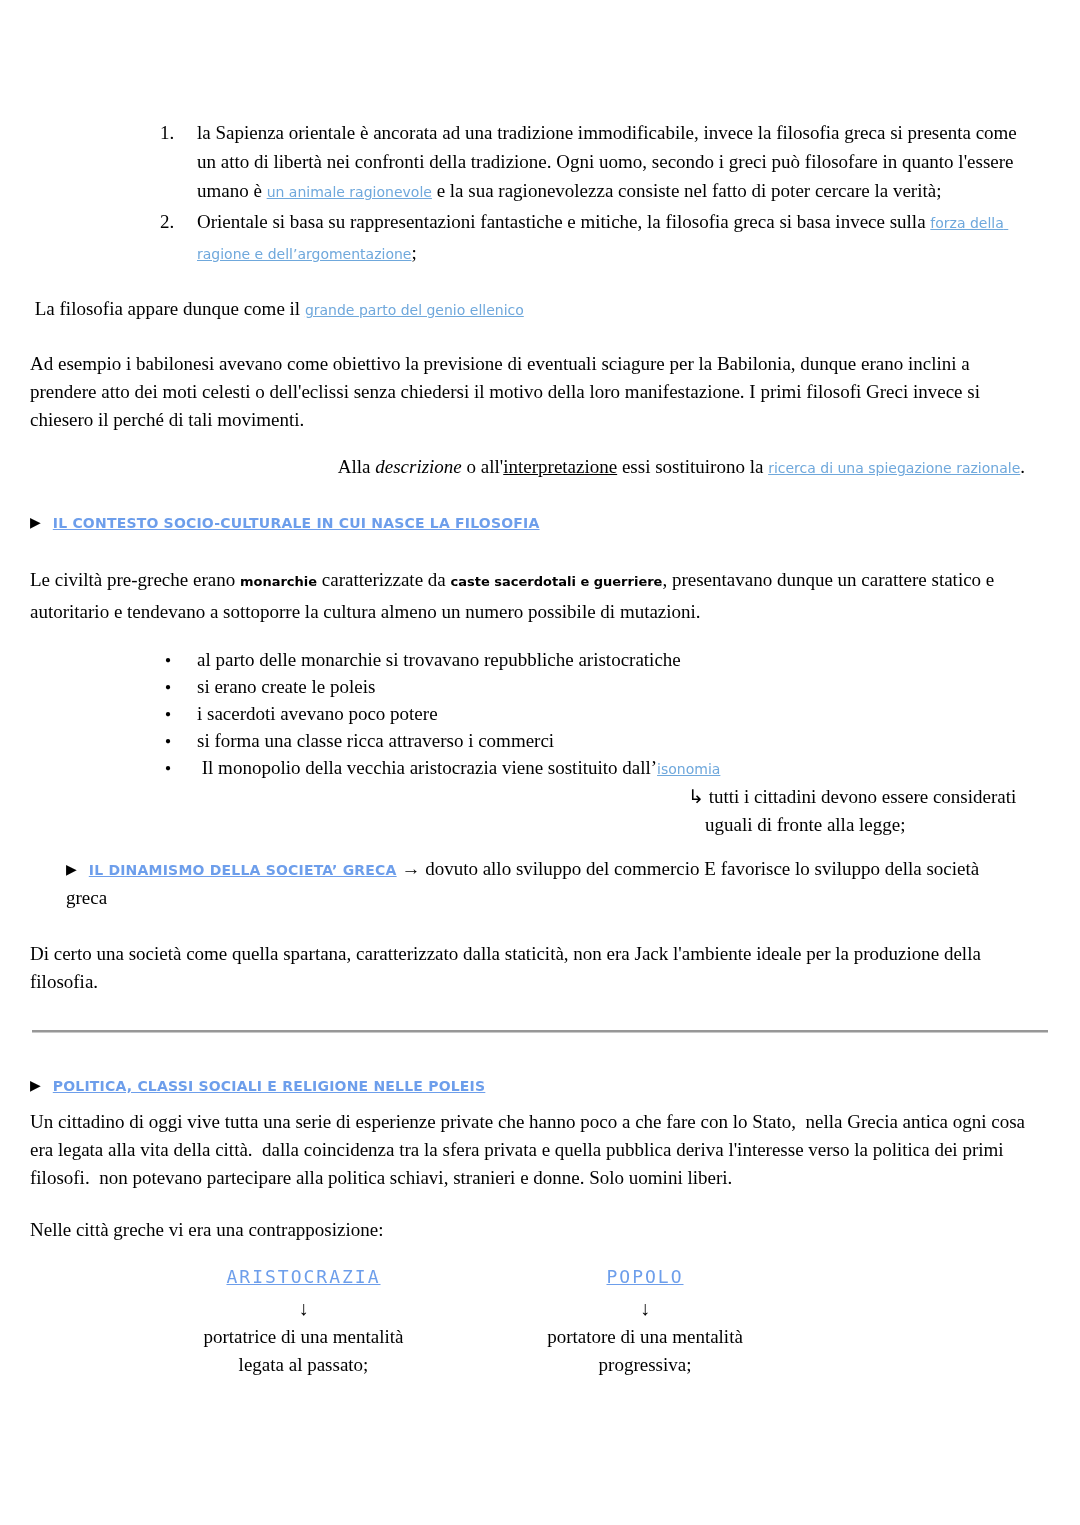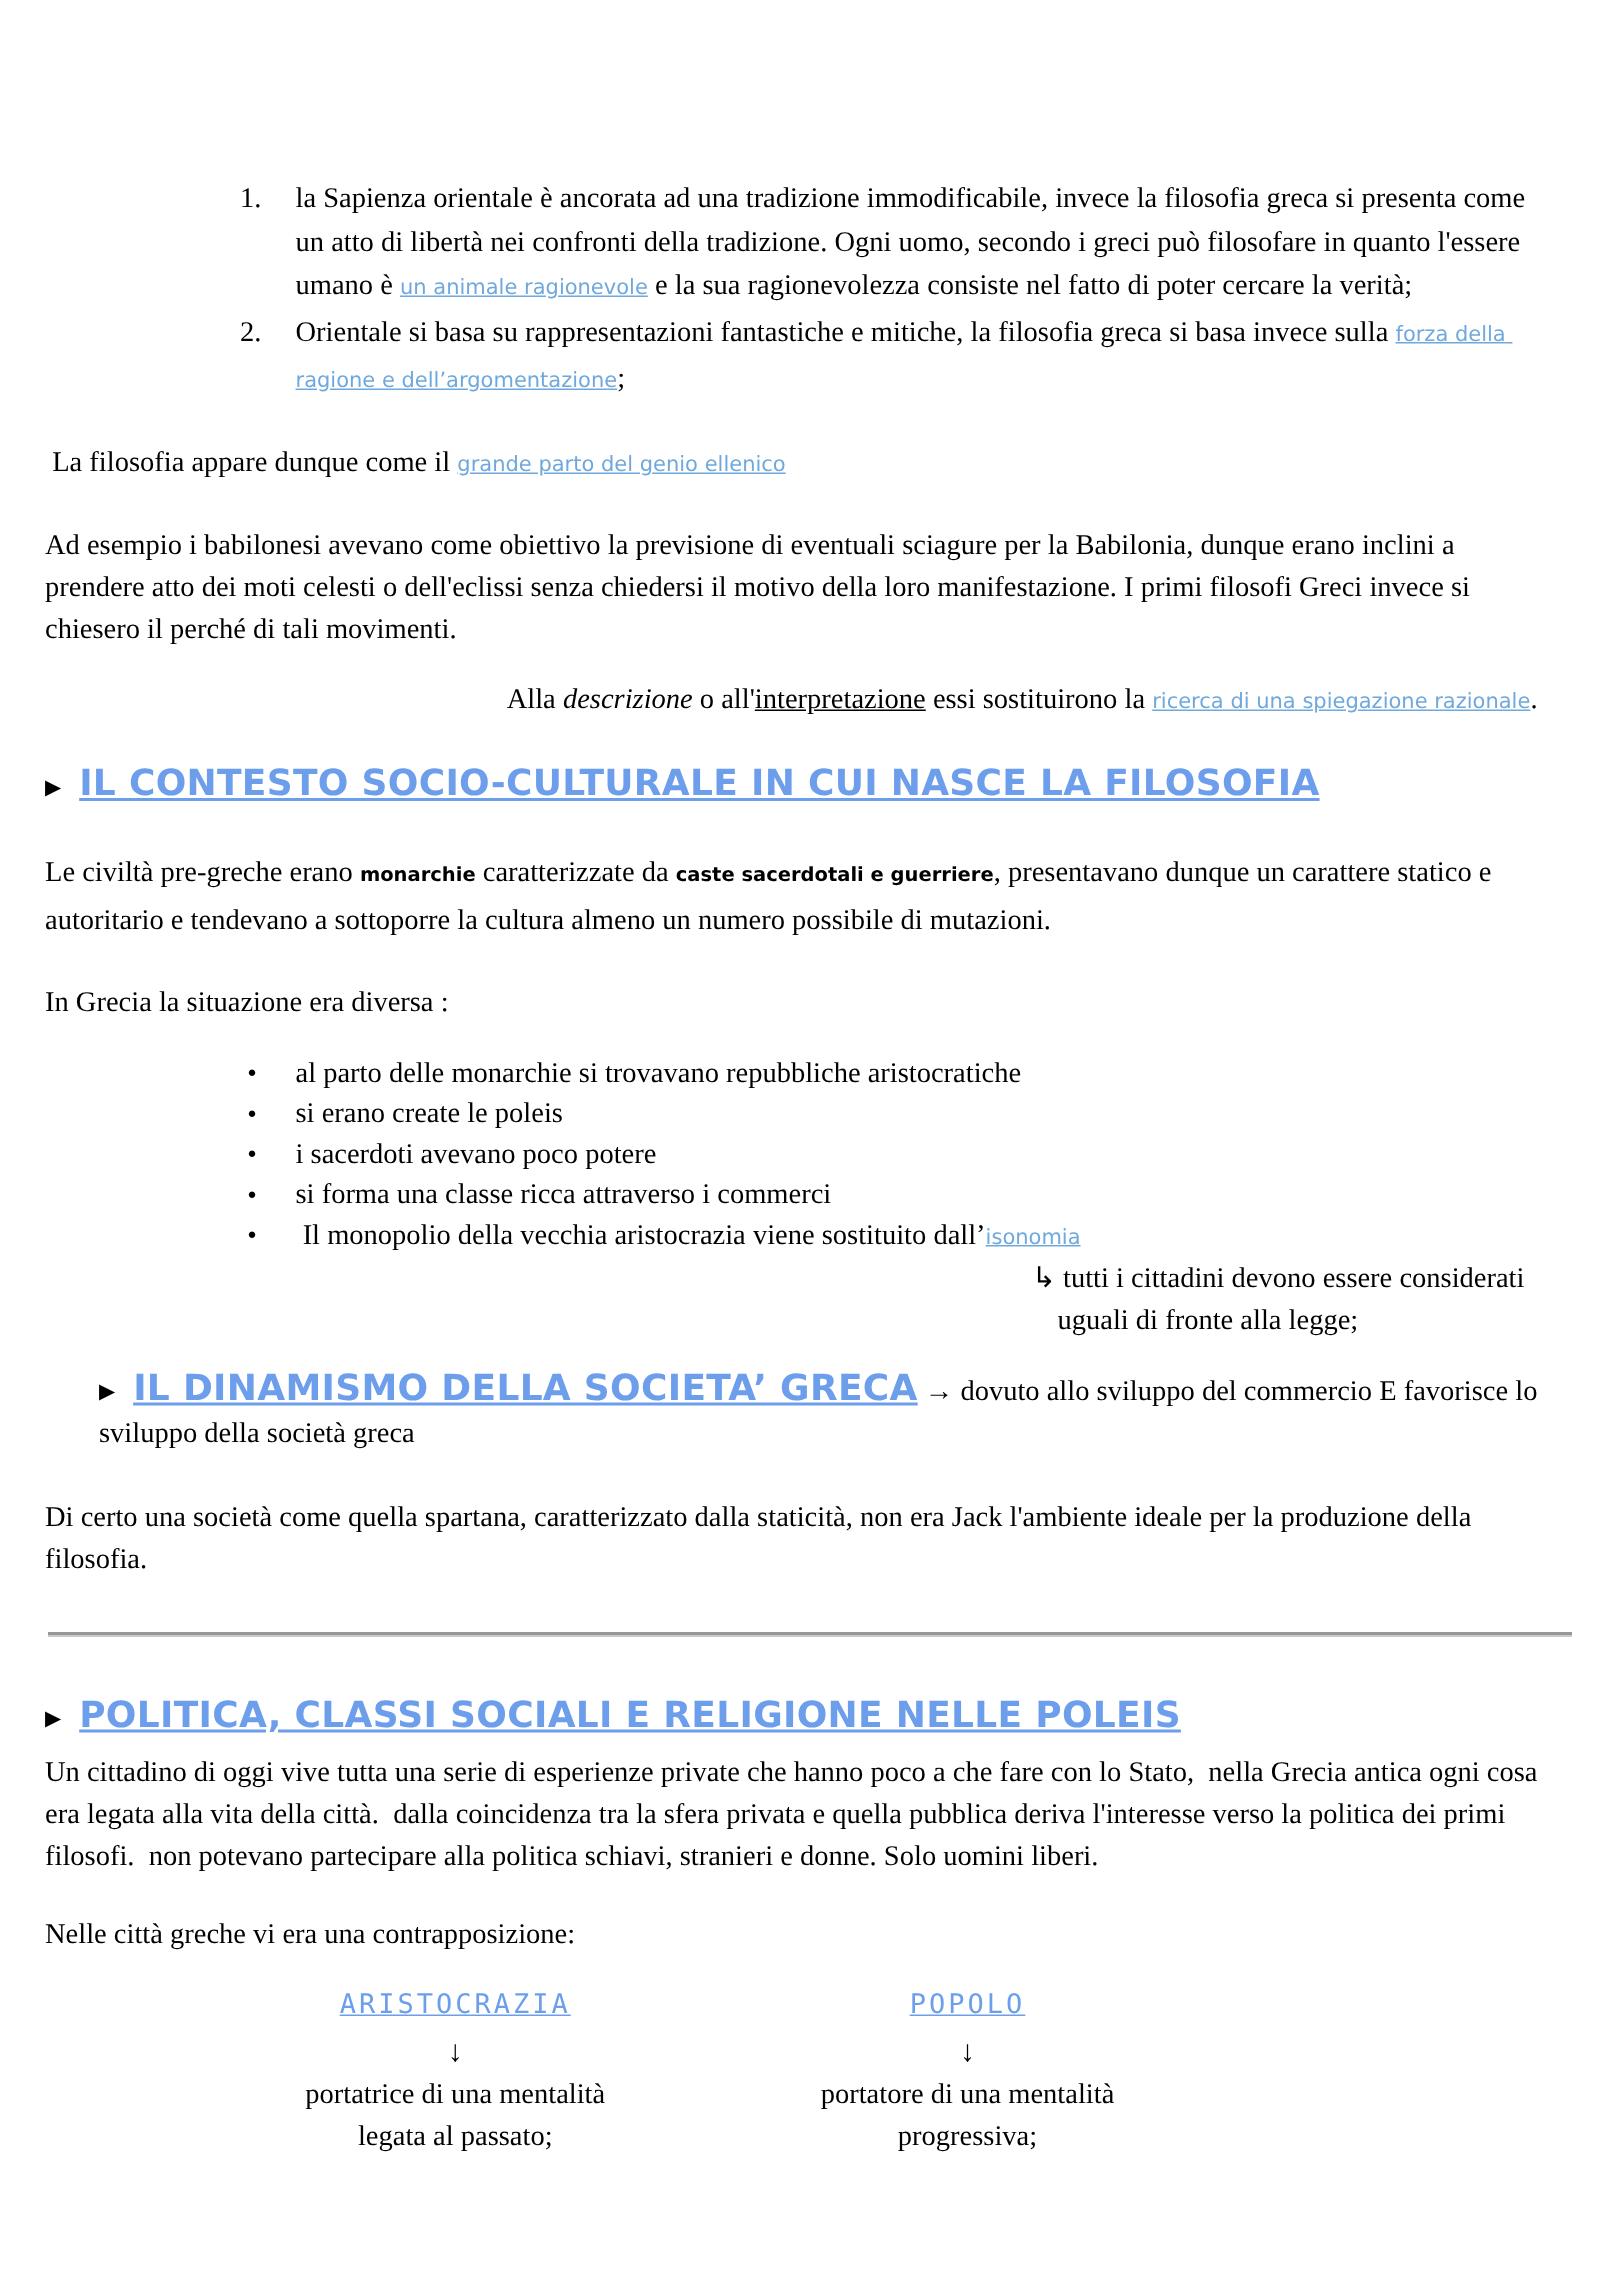--- a/index.html
+++ b/index.html
@@ -56,21 +56,21 @@
   .hd-politica    { margin-top: 38px; }
   .tri {
     font-family: "DejaVu Sans", sans-serif;
     font-size: 14px;
     color: #000;
     margin-right: 12px;
     vertical-align: 1px;
   }
   .hd-label {
     font-family: "DejaVu Sans", sans-serif;
-    font-size: 24px;
+    font-size: 14px;
     font-weight: 700;
     letter-spacing: 0.2px;
     color: #6d9eeb;
     text-decoration: underline;
     text-decoration-color: #6d9eeb;
   }
   .hd-tail { font-family: "Liberation Serif", serif; font-size: 19px; color: #000; }
 
   
   .bullet-list { margin-top: 12px; margin-left: 135px; line-height: 27px; }
@@ -130,21 +130,20 @@
 
   <p class="p-babilonesi rich"><span class="seg-normal">Ad esempio i babilonesi avevano come obiettivo la previsione di eventuali sciagure per la Babilonia, dunque erano inclini a prendere atto dei moti celesti o dell'eclissi senza chiedersi il motivo della loro manifestazione. I primi filosofi Greci invece si chiesero il perché di tali movimenti.</span></p>
   <p class="p-alla rich"><span class="seg-normal">Alla </span><span class="seg-italic">descrizione</span><span class="seg-normal"> o all'</span><span class="seg-underline">interpretazione</span><span class="seg-normal"> essi sostituirono la </span><span class="seg-link">ricerca di una spiegazione razionale</span><span class="seg-normal">.</span></p>
 
   <div class="section-heading">
     <span class="tri">▶</span><span class="hd-label">IL CONTESTO SOCIO-CULTURALE IN CUI NASCE LA FILOSOFIA</span>
   </div>
 
   <p class="p-civilta rich"><span class="seg-normal">Le civiltà pre-greche erano </span><span class="seg-hand_bold">monarchie</span><span class="seg-normal"> caratterizzate da </span><span class="seg-hand_bold">caste sacerdotali e guerriere</span><span class="seg-normal">, presentavano dunque un carattere statico e autoritario e tendevano a sottoporre la cultura almeno un numero possibile di mutazioni.</span></p>
 
-  <p class="p-grecia">In Grecia la situazione era diversa :</p>
 
   <div class="bullet-list">
     <div class="bullet-item">
       <span class="marker">●</span>
       <span class="content rich"><span class="seg-normal">al parto delle monarchie si trovavano repubbliche aristocratiche</span></span>
     </div>
     <div class="bullet-item">
       <span class="marker">●</span>
       <span class="content rich"><span class="seg-normal">si erano create le poleis</span></span>
     </div>

